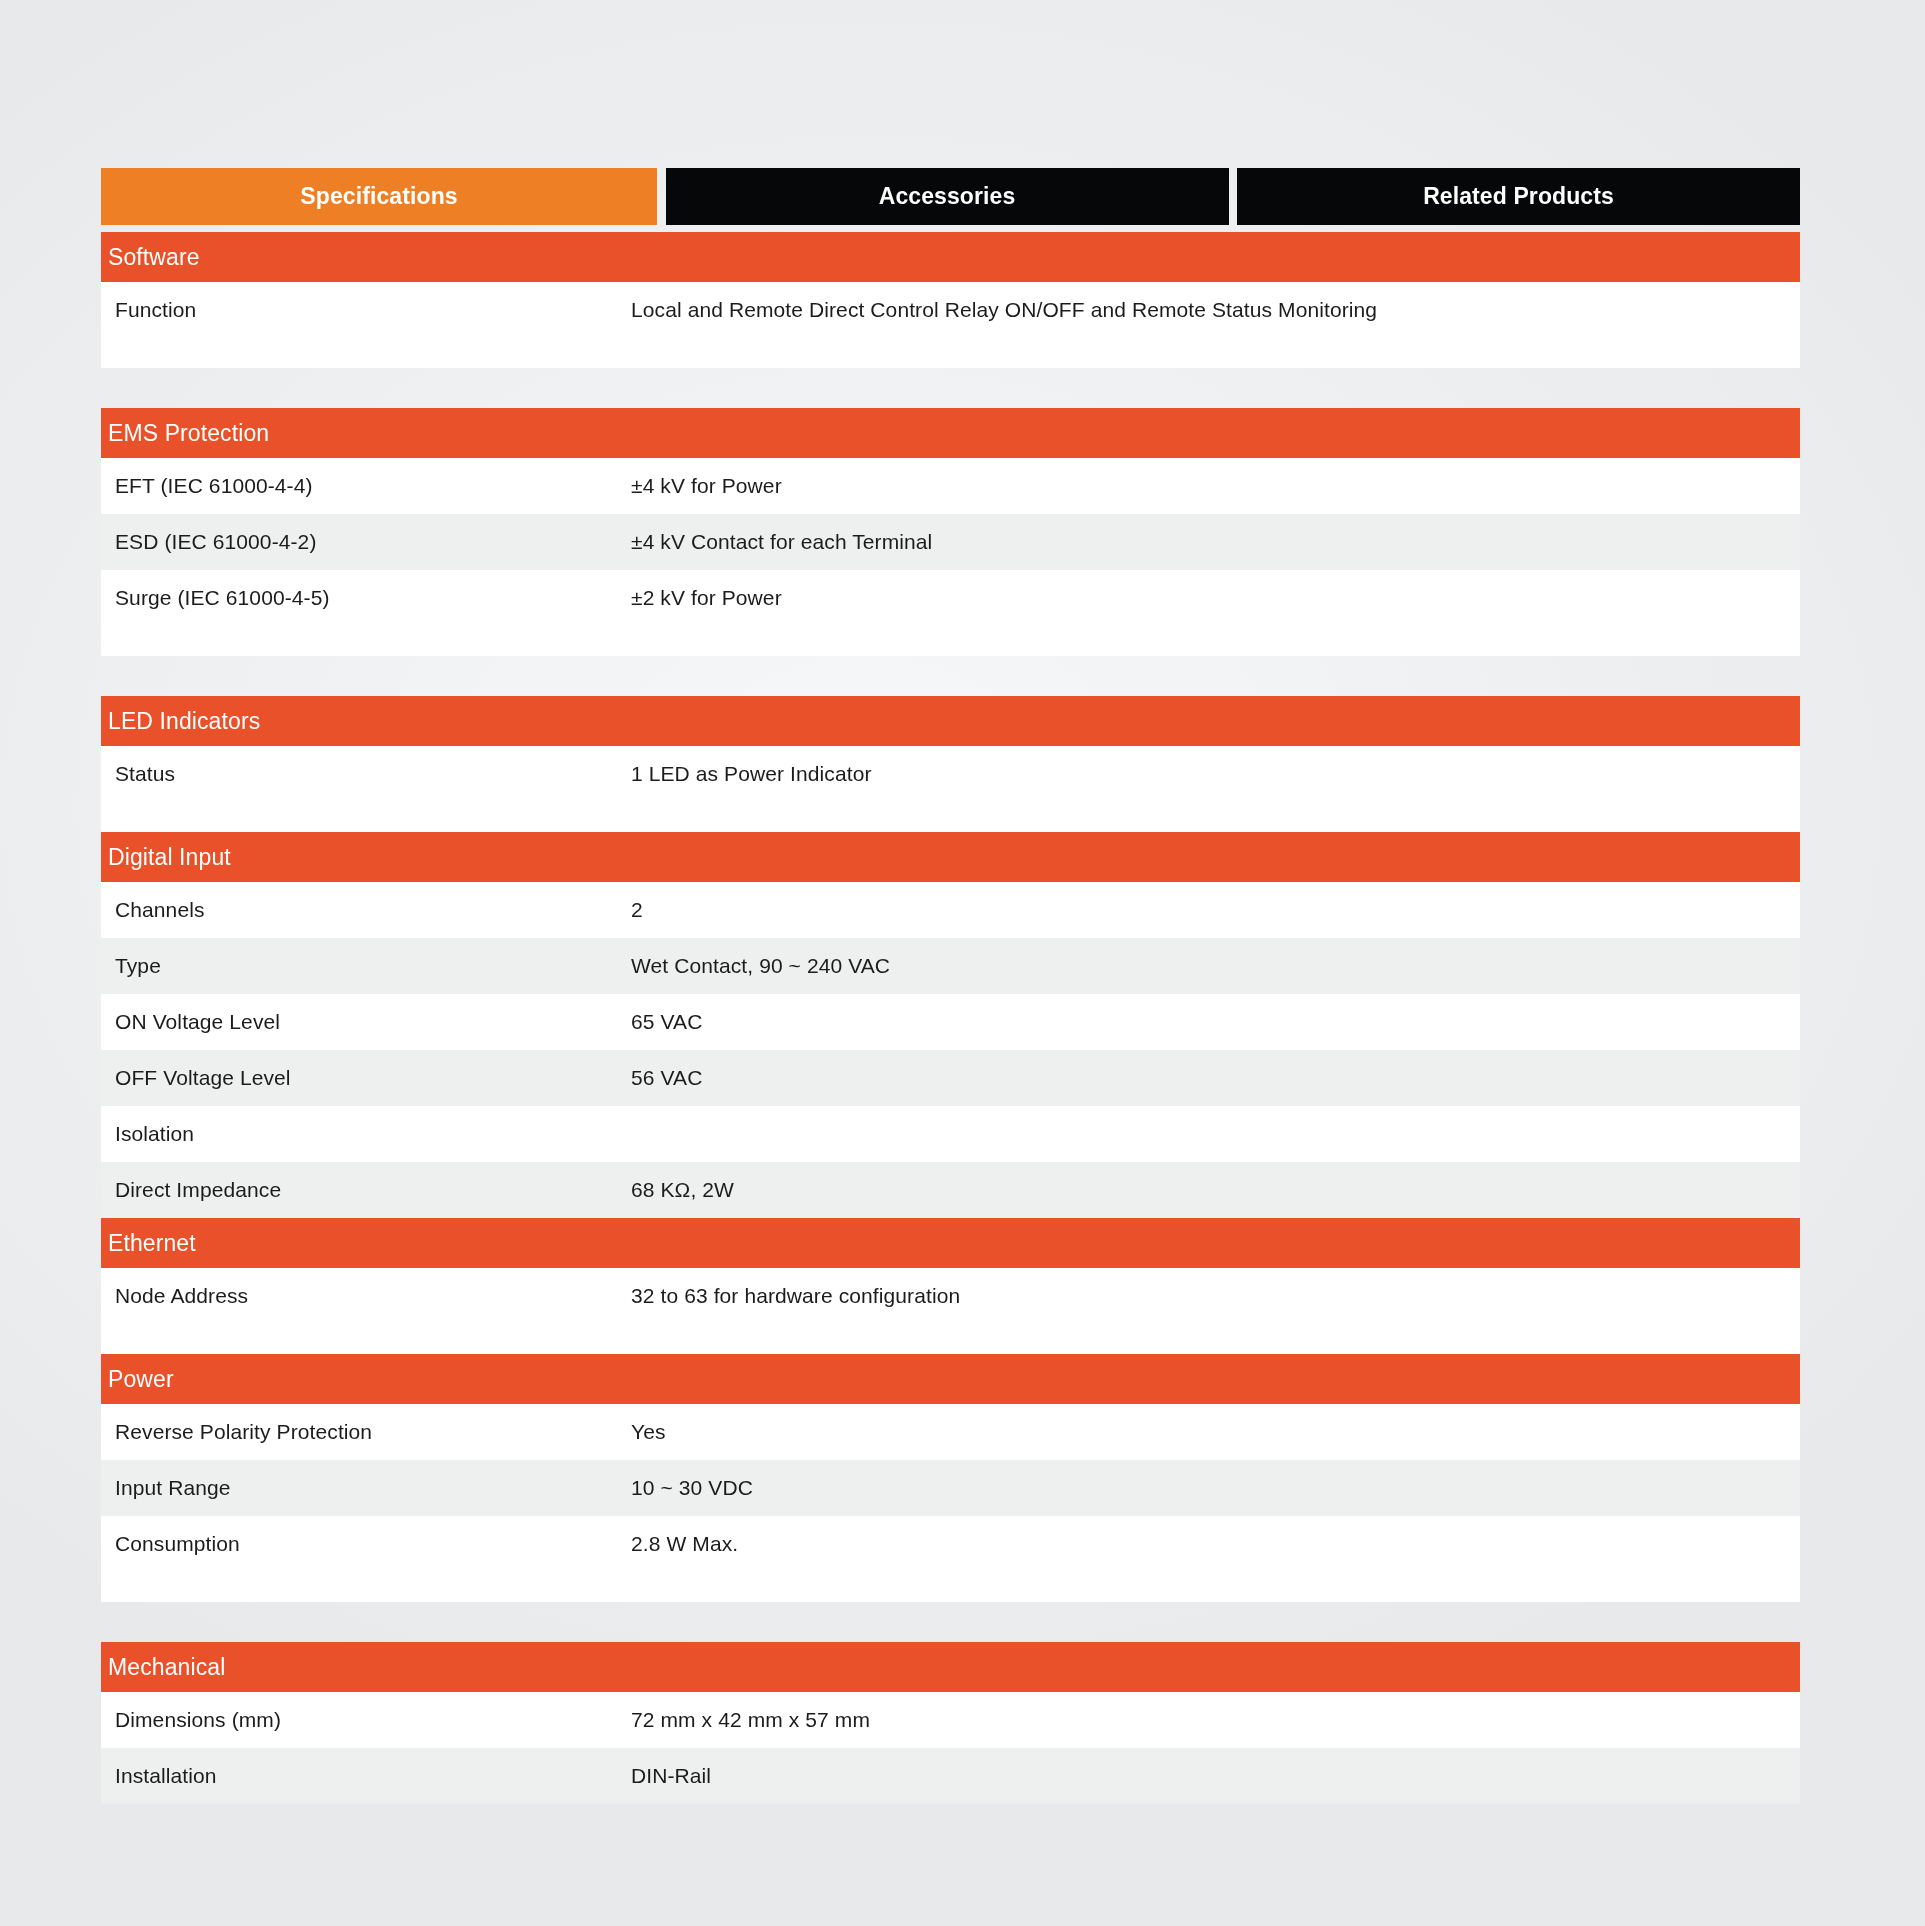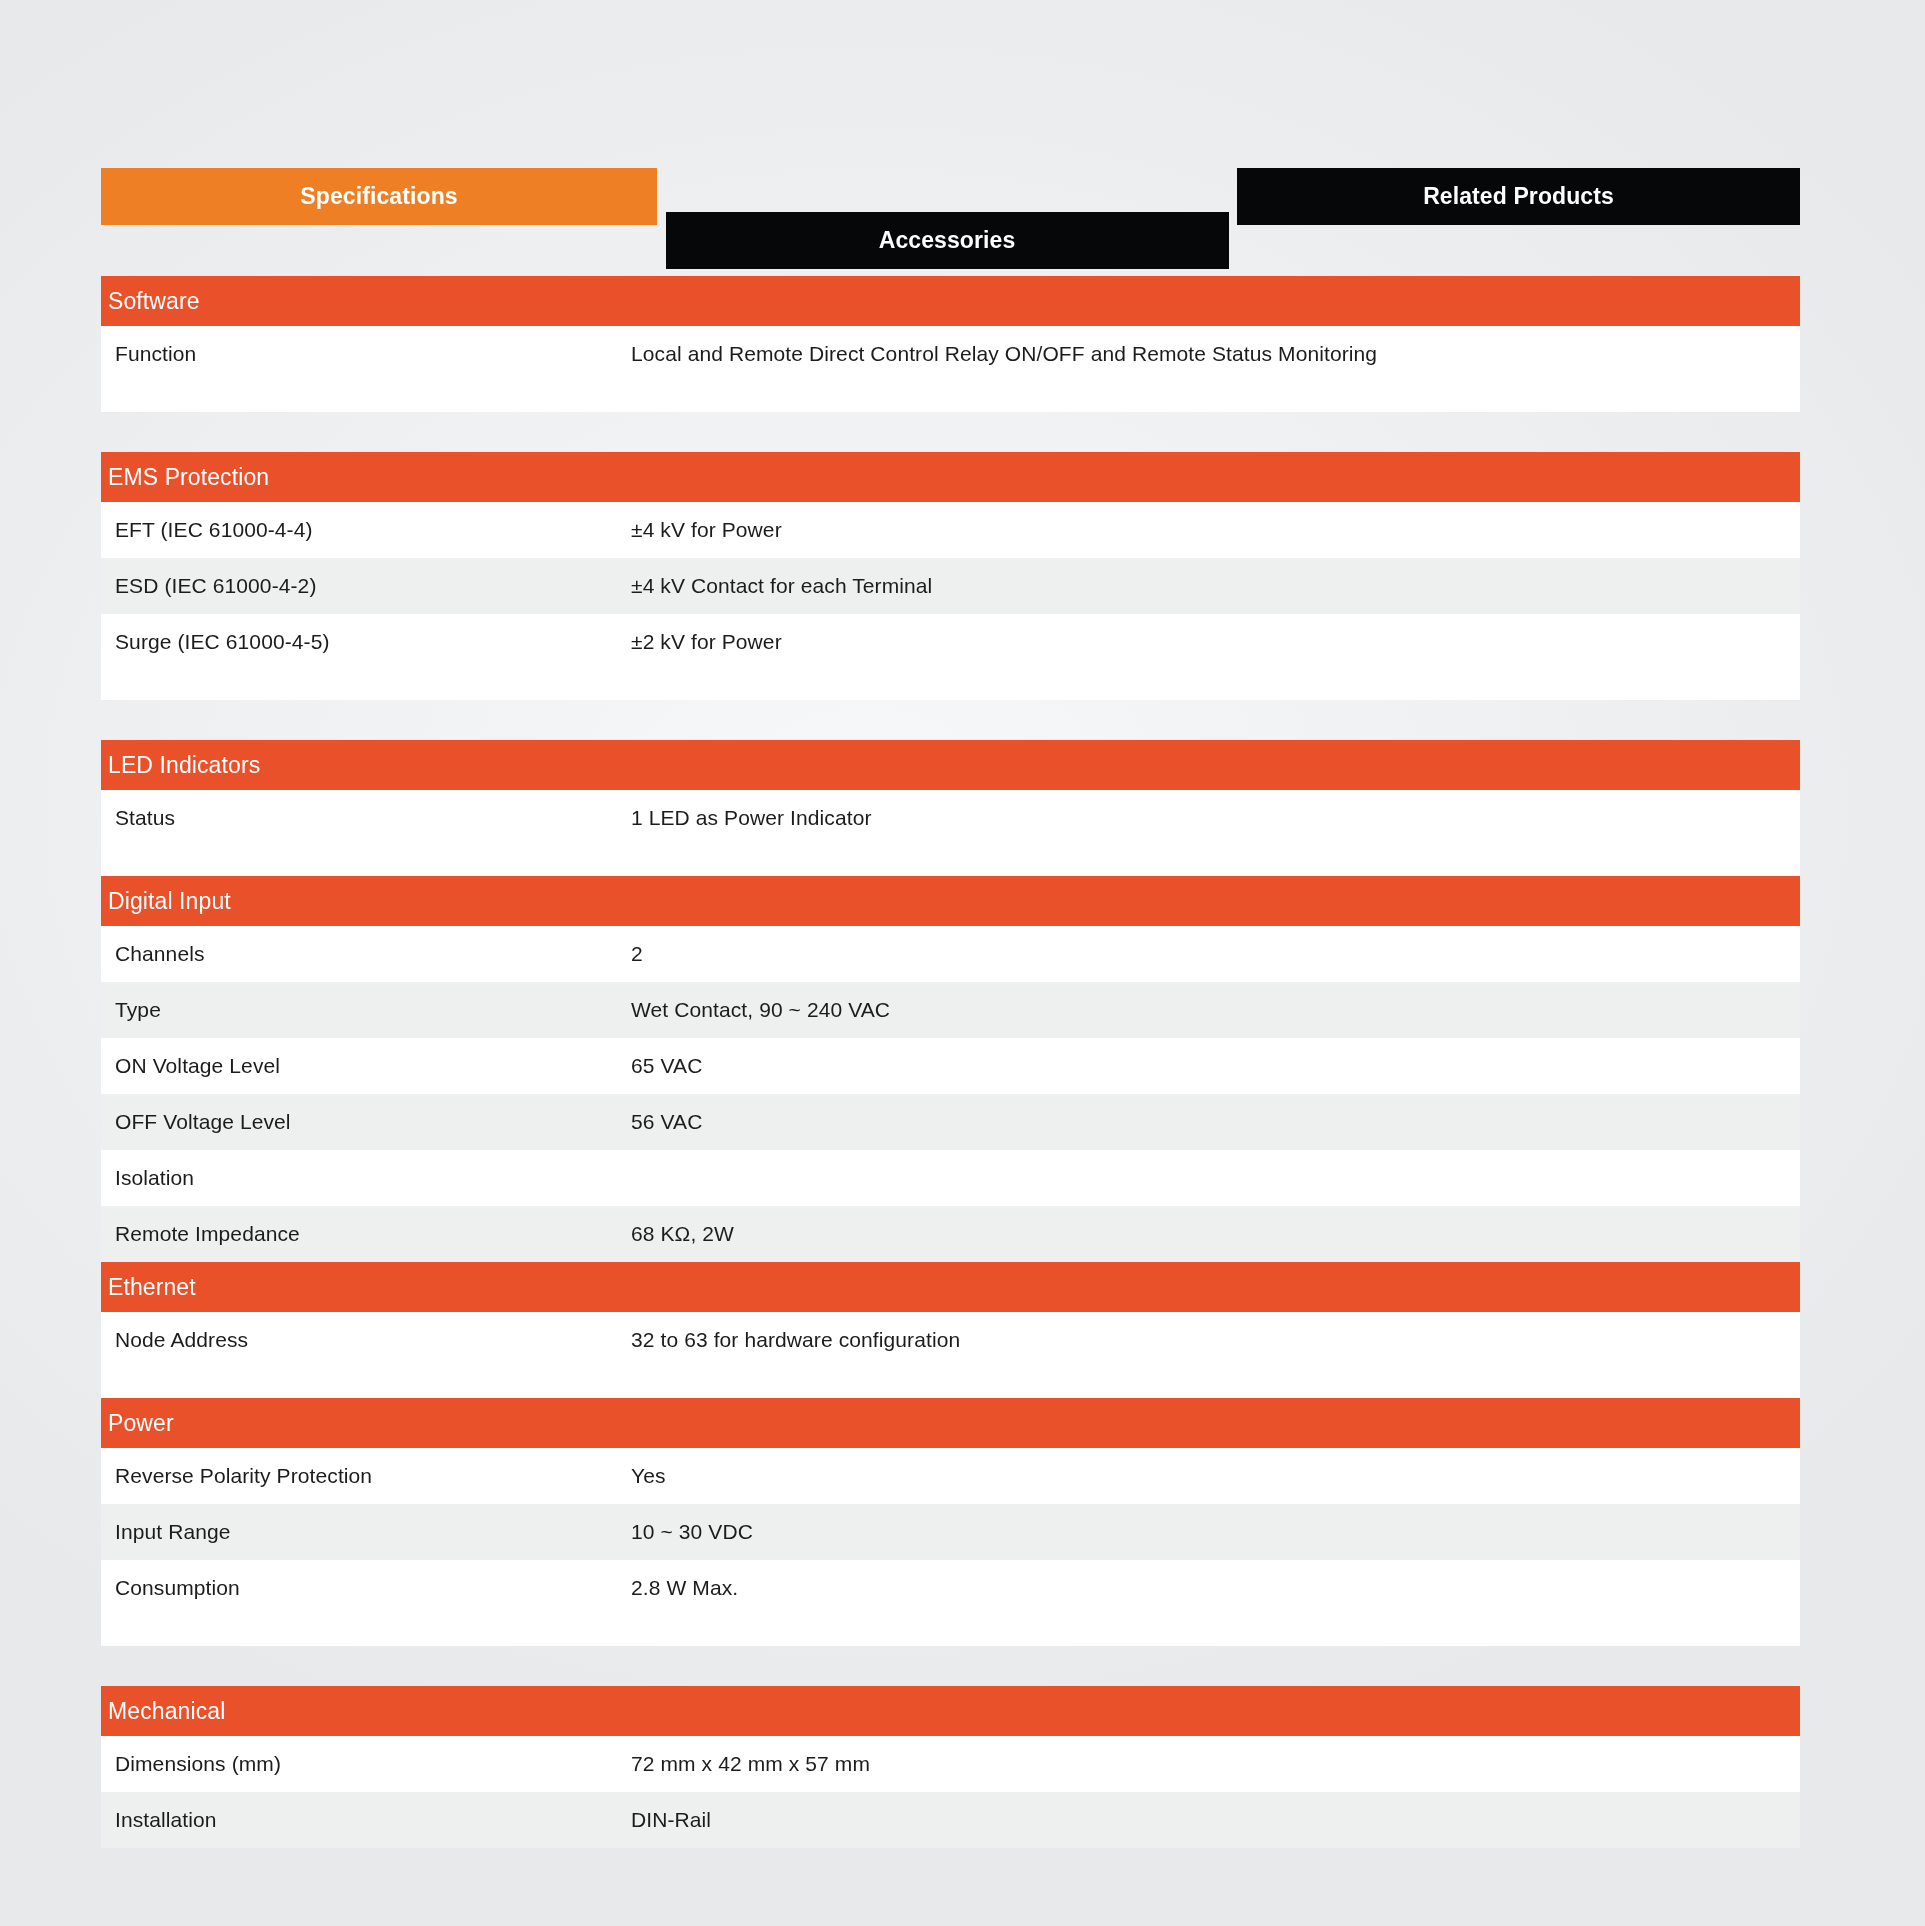--- a/index.html
+++ b/index.html
@@ -44,21 +44,21 @@
     font-weight: bold;
     letter-spacing: 0.1px;
     color: #ffffff;
     background: #050708;
     cursor: pointer;
     user-select: none;
     font-stretch: condensed;
   }
   .tab.active { background: #ef7f24; }
   .tab-0 { width: 559px; }
-  .tab-1 { width: 566px; margin-top: 44px; }
+  .tab-1 { width: 566px; }
   .tab-2 { width: 566px; }
 
   
   .spec-table { width: 100%; }
 
   .section { width: 100%; }
   .section.gap-above { margin-top: 40px; }
 
   .section-header {
     background: #e9512a;
@@ -188,21 +188,21 @@
               <div class="value">65 VAC</div>
             </div>
             <div class="row alt">
               <div class="label">OFF Voltage Level</div>
               <div class="value">56 VAC</div>
             </div>
             <div class="row">
               <div class="label">Isolation</div>
             </div>
             <div class="row alt">
-              <div class="label">Remote Impedance</div>
+              <div class="label">Direct Impedance</div>
               <div class="value">68 KΩ, 2W</div>
             </div>
           </div>
         </div>
         <div class="section">
           <div class="section-header">
             <span class="section-title">Ethernet</span>
           </div>
           <div class="rows">
             <div class="row">

